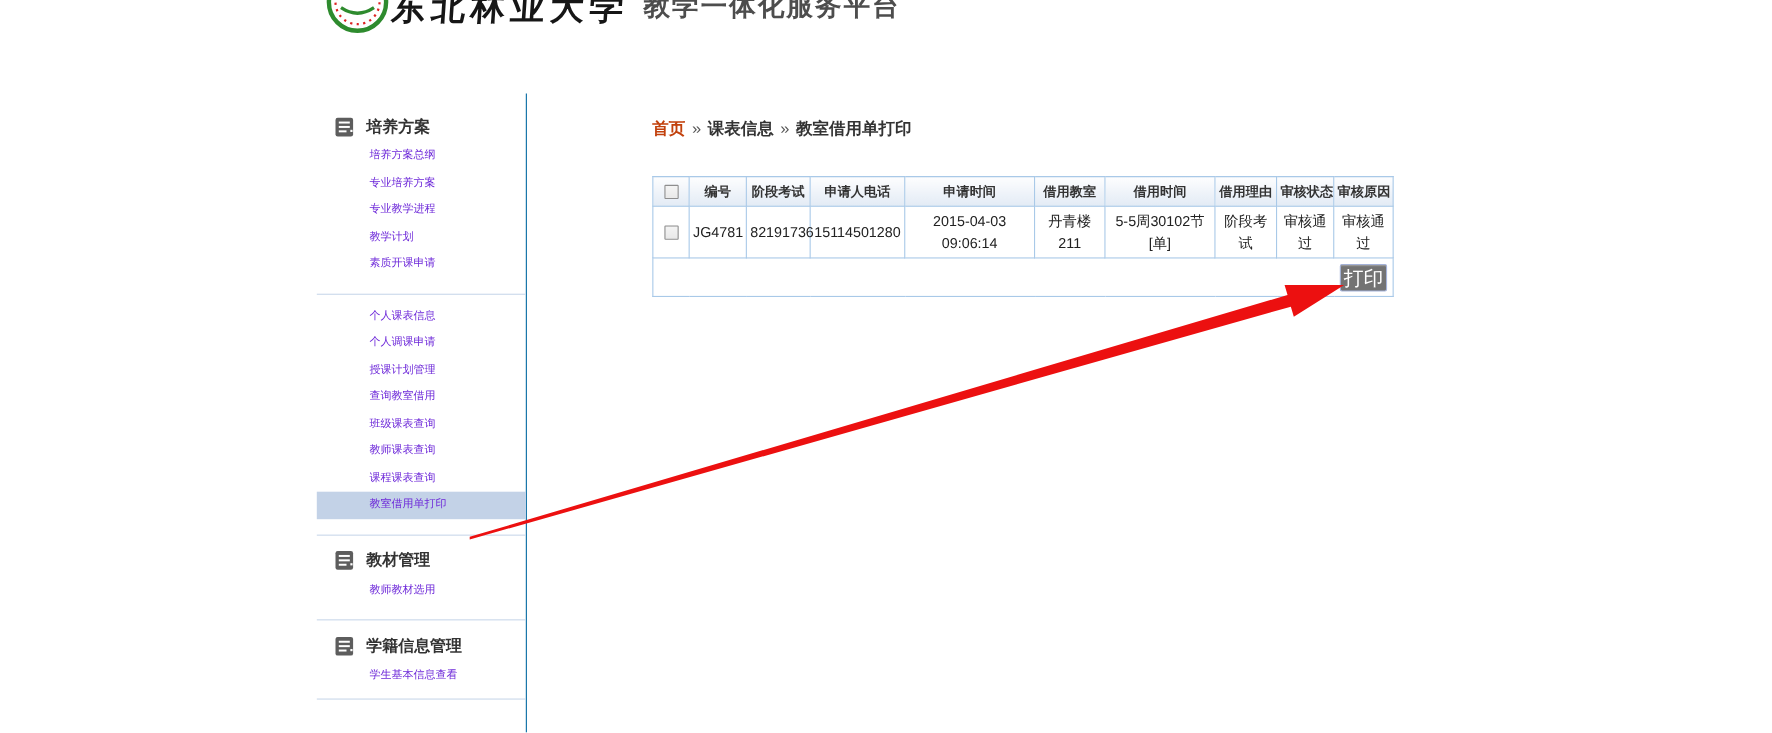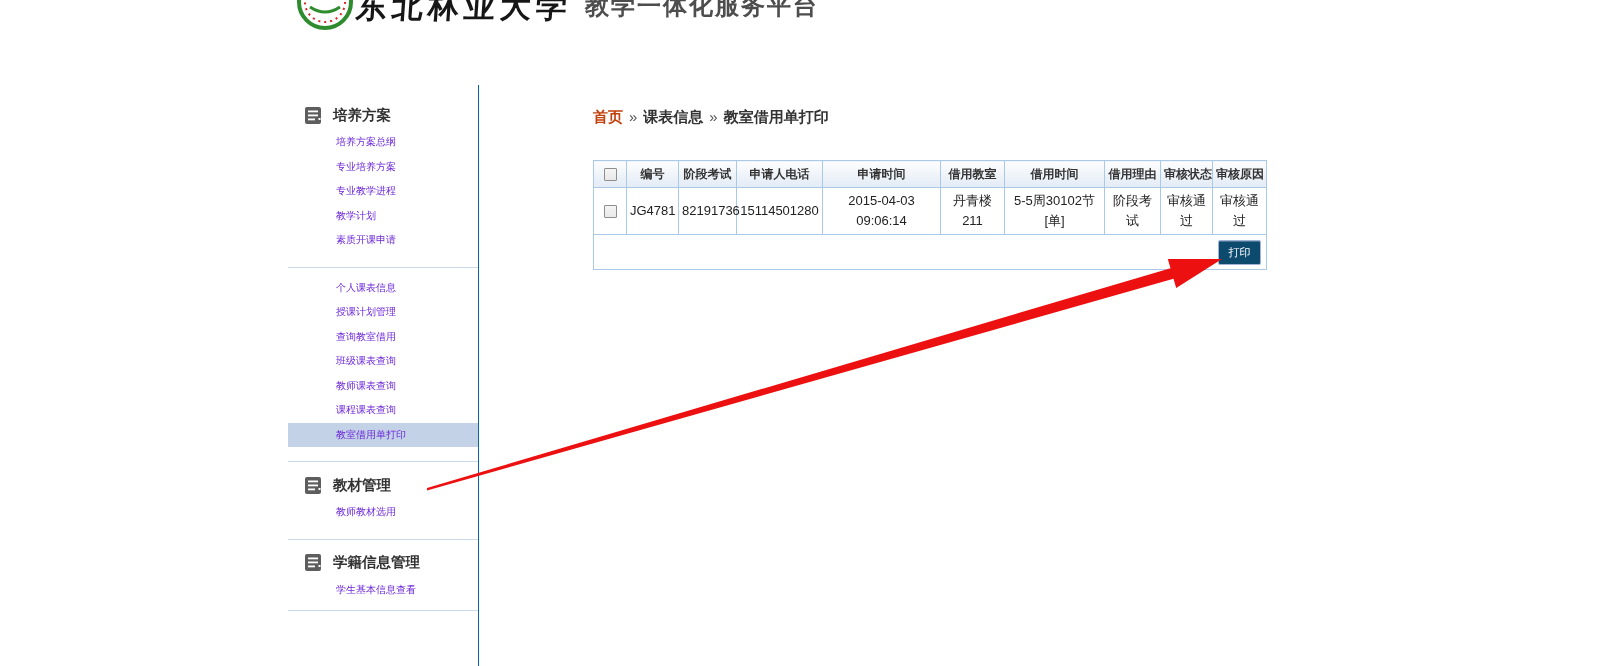--- a/index.html
+++ b/index.html
@@ -54,22 +54,22 @@
   table.grid th { height:27px; font-size:12px; font-weight:bold; color:#333;
              background:linear-gradient(180deg,#fdfdfe 0%,#eef3f9 55%,#e3ebf5 100%);
              white-space:nowrap; overflow:hidden; }
   table.grid td { height:47px; font-size:13px; color:#222; line-height:1.55;
              background:#fff; }
   tr.footer-row td { height:35px; }
   .cb { appearance:none; -webkit-appearance:none; width:13px; height:13px;
         border:1px solid #8e8e8e; background:linear-gradient(180deg,#f4f4f4,#e9e9e9);
         border-radius:1px; vertical-align:middle; cursor:pointer; }
   .print-btn { float:right; margin-right:2px; width:43px; height:25px;
-        background:#0c4a6e; border:1px solid #a4b2d8; border-radius:2px;
-        color:#fff; font-size:11px; font-family:Liberation Sans, sans-serif; cursor:pointer;
+        background:#737373; border:1px solid #a4b2d8; border-radius:2px;
+        color:#fff; font-size:18px; font-family:Liberation Sans, sans-serif; cursor:pointer;
         box-shadow:inset 0 1px 0 rgba(255,255,255,.25); }
 
   
   .arrow-overlay { position:absolute; top:0; left:0; width:1611px; height:666px;
         pointer-events:none; z-index:50; }
 </style>
 </head>
 <body>
 
 <div class="page">
@@ -101,20 +101,21 @@
     </div>
     <div class="sb-item">培养方案总纲</div>
     <div class="sb-item">专业培养方案</div>
     <div class="sb-item">专业教学进程</div>
     <div class="sb-item">教学计划</div>
     <div class="sb-item">素质开课申请</div>
 
     <div class="sb-divider"></div>
 
     <div class="sb-item">个人课表信息</div>
+    <div class="sb-item">个人调课申请</div>
     <div class="sb-item">授课计划管理</div>
     <div class="sb-item">查询教室借用</div>
     <div class="sb-item">班级课表查询</div>
     <div class="sb-item">教师课表查询</div>
     <div class="sb-item">课程课表查询</div>
     <div class="sb-item selected">教室借用单打印</div>
 
     <div class="sb-divider"></div>
 
     <div class="sb-group-header">

